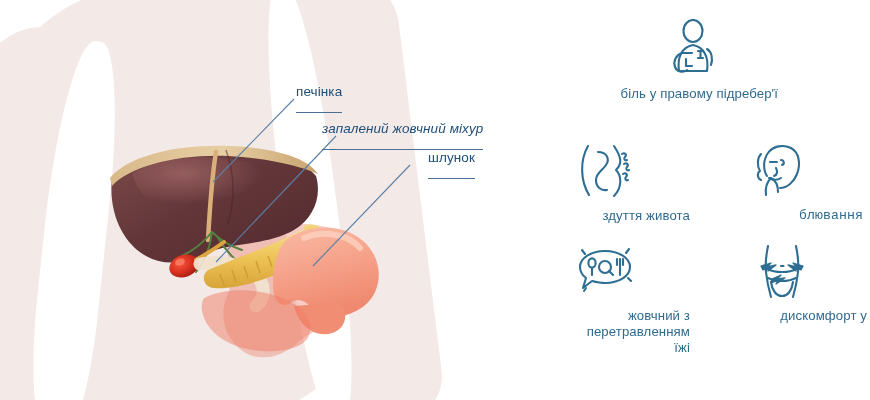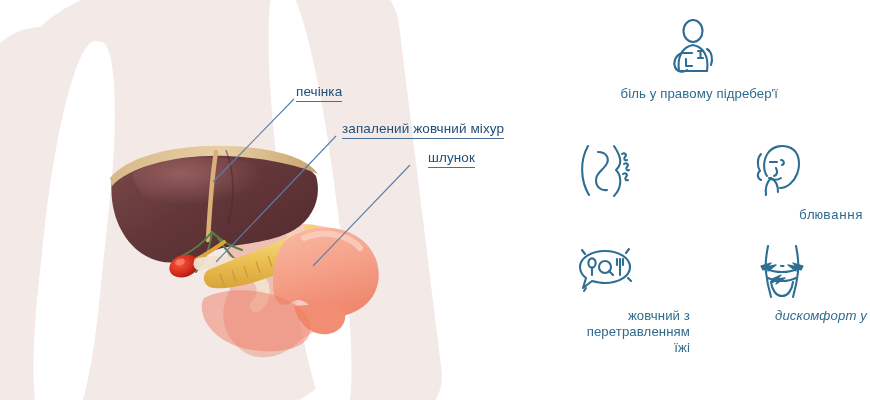--- a/index.html
+++ b/index.html
@@ -51,41 +51,41 @@
   }
 
   
   .organs{position:absolute;left:108px;top:138px;width:300px;height:230px;}
   .organs svg{display:block;}
 
   
   .anno{position:absolute;}
   .anno .txt{
     font-size:13.5px;color:#1f4e79;white-space:nowrap;
-    border-bottom:1.1px solid #4a6f96;padding-bottom:2px;display:inline-block;
+    border-bottom:1.1px solid #4a6f96;padding-bottom:13px;display:inline-block;
     letter-spacing:.1px;
   }
   .lbl-liver{left:296px;top:82px;}
-  .lbl-gall{left:342px;top:119px;}
+  .lbl-gall{left:322px;top:119px;font-style:italic;}
   .lbl-stomach{left:428px;top:148px;}
   .leaders{position:absolute;left:0;top:0;width:470px;height:400px;pointer-events:none;}
 
   
   .symptoms{position:absolute;left:515px;top:0;width:355px;height:400px;}
   .sym{position:absolute;text-align:right;width:170px;}
   .sym .ico{height:62px;display:flex;align-items:center;justify-content:center;}
   .sym .cap{
     font-size:13.2px;color:#2f6b8f;line-height:1.22;margin-top:6px;
     letter-spacing:.1px;
   }
   .s1{left:93px;top:18px;}
   .s2{left:5px;top:140px;}
   .s3{left:178px;top:140px;font-family:Liberation Mono, monospace;}
   .s4{left:5px;top:240px;}
-  .s5{left:182px;top:240px;font-style:italic;}
+  .s5{left:182px;top:240px;}
   .sym svg{display:block;}
 </style>
 </head>
 <body>
 
 <div class="stage">
 
   <div class="silhouette">
     <div class="sil-armR"></div>
     <div class="sil-torso"></div>
@@ -225,20 +225,23 @@
       <div class="ico">
         <svg width="62" height="58" viewBox="0 0 62 58" fill="none" stroke="#2e6e92" stroke-width="2.1" stroke-linecap="round" stroke-linejoin="round">
           <path d="M14 4 C6 18 6 38 15 53"></path>
           <path d="M40 4 C48 16 48 22 42 28 C48 34 48 46 40 54"></path>
           <path d="M24 10 C33 10 36 17 32 23 C28 29 22 31 22 38 C22 45 27 49 33 48"></path>
           <path d="M48 12 C51 10 53 13 51 15 C49 17 51 19 53 18"></path>
           <path d="M50 22 C53 20 55 23 53 25 C51 27 53 29 55 28"></path>
           <path d="M49 32 C52 30 54 33 52 35 C50 37 52 39 54 38"></path>
         </svg>
       </div>
+      <div class="cap">
+        <div>здуття живота</div>
+      </div>
     </div>
 
     <div class="sym s3">
       <div class="ico">
         <svg width="62" height="58" viewBox="0 0 62 58" fill="none" stroke="#2e6e92" stroke-width="2.1" stroke-linecap="round" stroke-linejoin="round">
           <path d="M44 6 C52 10 54 22 50 32 C47 40 40 46 33 46"></path>
           <path d="M44 6 C36 2 26 4 21 11 C16 18 16 28 20 34"></path>
           <path d="M14 12 C10 16 10 24 13 29 C10 31 10 36 14 38"></path>
           <path d="M23 20 L30 20"></path>
           <path d="M34 18 C37 18 38 22 35 23"></path>

